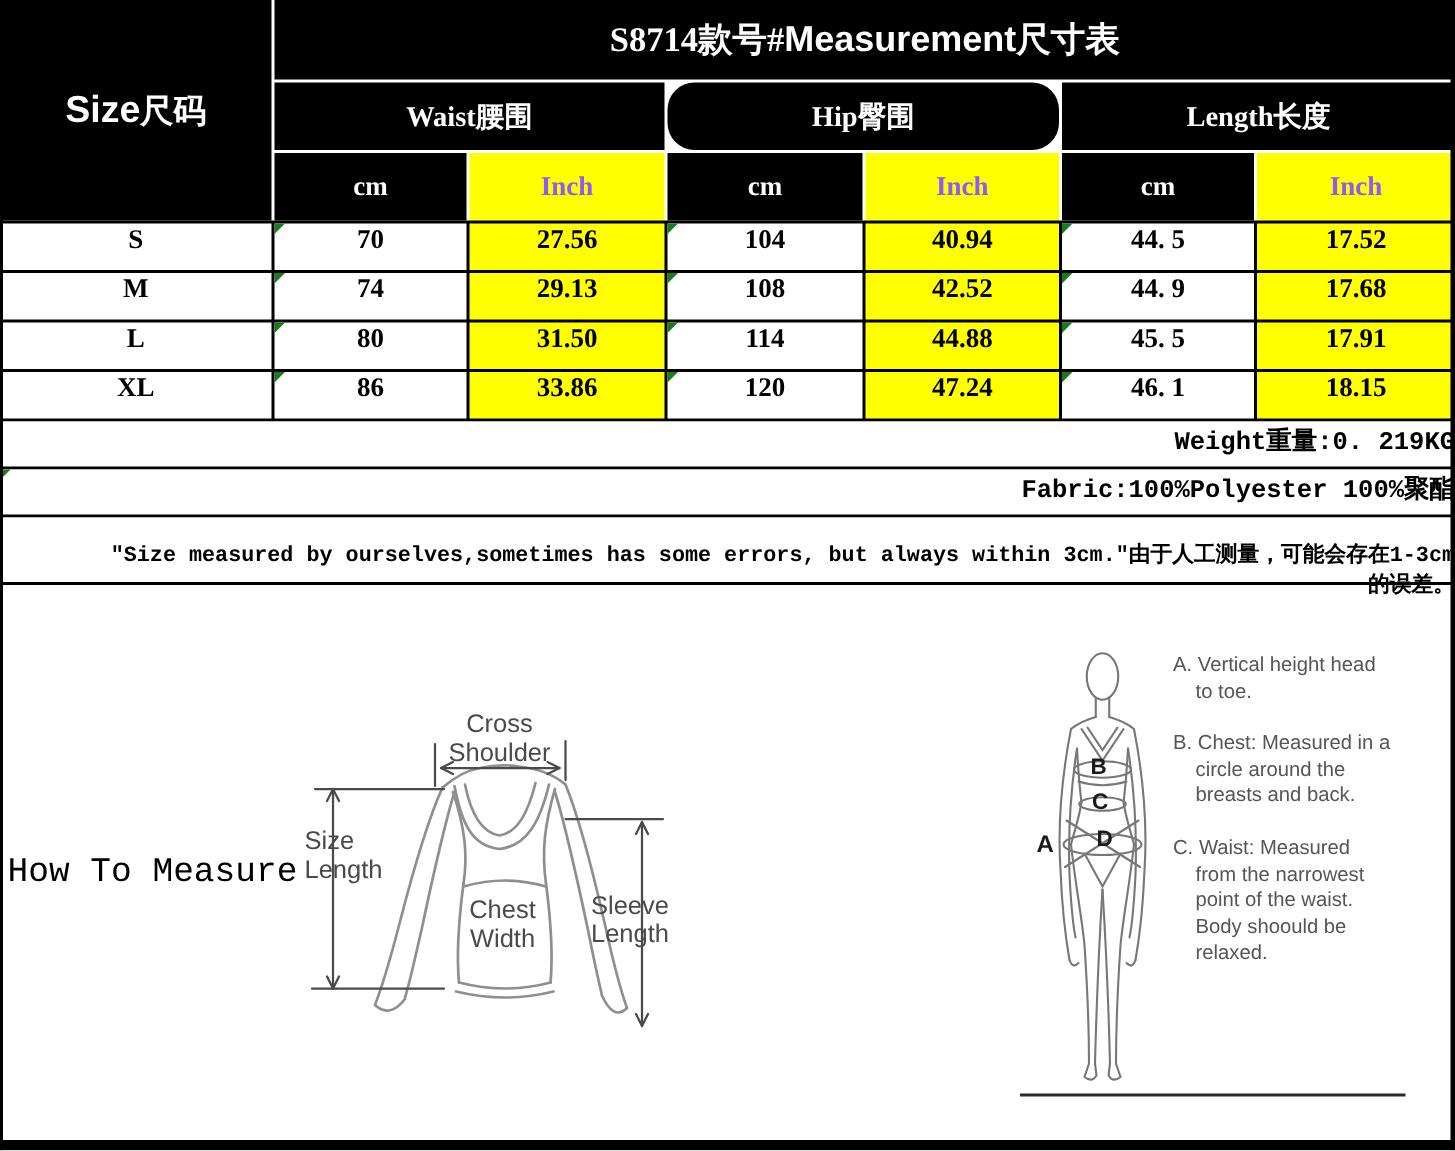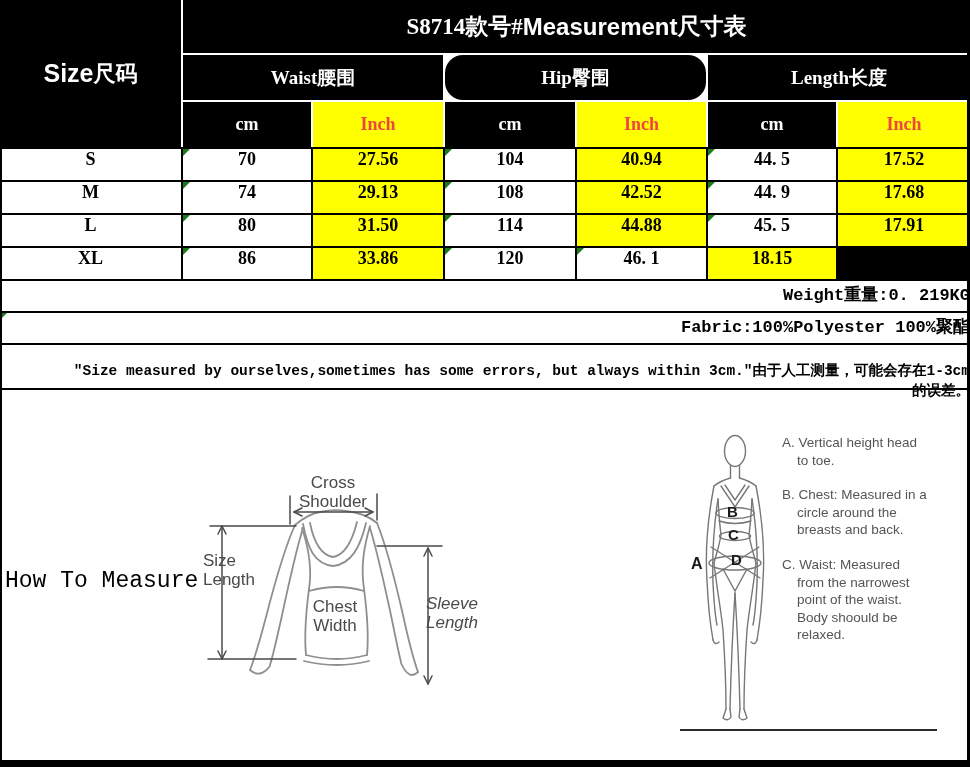--- a/index.html
+++ b/index.html
@@ -9,21 +9,21 @@
     --notegray:#555;
   }
   html,body{margin:0;padding:0;background:#fff;}
   .page{position:relative;width:970px;height:767px;background:#fff;overflow:hidden;
         font-family:"Liberation Serif",serif;}
   
   .hgrid{position:absolute;left:0;top:0;width:970px;height:147px;display:grid;
          grid-template-columns:181px 128px 130px 130px 129px 128px 132px;
          grid-template-rows:53px 45px 45px;gap:2px;background:#fff;}
   .hcell{background:#000;color:#fff;display:flex;align-items:center;justify-content:center;}
-  .hcell.yellow{background:var(--yellow);color:#ef4444;}
+  .hcell.yellow{background:var(--yellow);color:#8b5cf6;}
   .size-hcell{grid-column:1;grid-row:1/4;font-weight:bold;}
   .size-en{font:bold 25px "Liberation Sans",sans-serif;}
   .size-cn{font:bold 22px "Liberation Serif",serif;margin-left:0;}
   .title-cell{grid-column:2/8;grid-row:1;}
   .title-serif{font:bold 23px "Liberation Serif",serif;}
   .title-sans{font:bold 24px "Liberation Sans",sans-serif;}
   .gcell{font:bold 19px "Liberation Serif",serif;}
   .g1{grid-column:2/4;grid-row:2;} .g2{grid-column:4/6;grid-row:2;border-radius:18px;} .g3{grid-column:6/8;grid-row:2;}
   .ucell{font:bold 18px "Liberation Serif",serif;grid-row:3;}
   
@@ -108,20 +108,21 @@
     <div class="dcell yellow">31.50</div>
     <div class="dcell tri">114</div>
     <div class="dcell yellow">44.88</div>
     <div class="dcell tri">45. 5</div>
     <div class="dcell yellow">17.91</div>
 
     <div class="dcell">XL</div>
     <div class="dcell tri">86</div>
     <div class="dcell yellow">33.86</div>
     <div class="dcell tri">120</div>
+    <div class="dcell yellow">47.24</div>
     <div class="dcell tri">46. 1</div>
     <div class="dcell yellow">18.15</div>
   </div>
 
   <div class="inforow weight">Weight重量:0. 219KG</div>
   <div class="inforow fabric tri">Fabric:100%Polyester    100%聚酯</div>
   <div class="inforow disclaimer">
     <div>″Size measured by ourselves,sometimes has some errors, but always within 3cm.″由于人工测量，可能会存在1-3cm</div>
     <div>的误差。</div>
   </div>
@@ -161,21 +162,21 @@
       <path d="M187,84 H252"></path>
     </g>
   </svg>
 
   <div class="glabel center" style="left:283px;top:473px;width:100px;">Cross
 Shoulder</div>
   <div class="glabel" style="left:203px;top:551px;">Size
 Length</div>
   <div class="glabel center" style="left:295px;top:597px;width:80px;">Chest
 Width</div>
-  <div class="glabel" style="left:426px;top:594px;font-style:italic;">Sleeve
+  <div class="glabel" style="left:394px;top:594px;">Sleeve
 Length</div>
 
   <svg style="left:680px;top:425px;" width="110" height="320" viewBox="0 0 110 320">
     <g stroke="#777" stroke-width="1.4" stroke-linecap="round">
       <ellipse cx="55" cy="26" rx="10.5" ry="15.5"></ellipse>
       <path d="M50.5,40 V53 M59.5,40 V53"></path>
       <path d="M50.5,53 Q40,56 34,61 M59.5,53 Q70,56 76,61"></path>
       <path d="M34,61 C28,92 25,125 27,155 C28,180 30,198 33,215"></path>
       <path d="M38,74 C34,100 32,130 33,158 C34,178 35,190 37,200"></path>
       <path d="M33,215 q2,6 6,2"></path>

